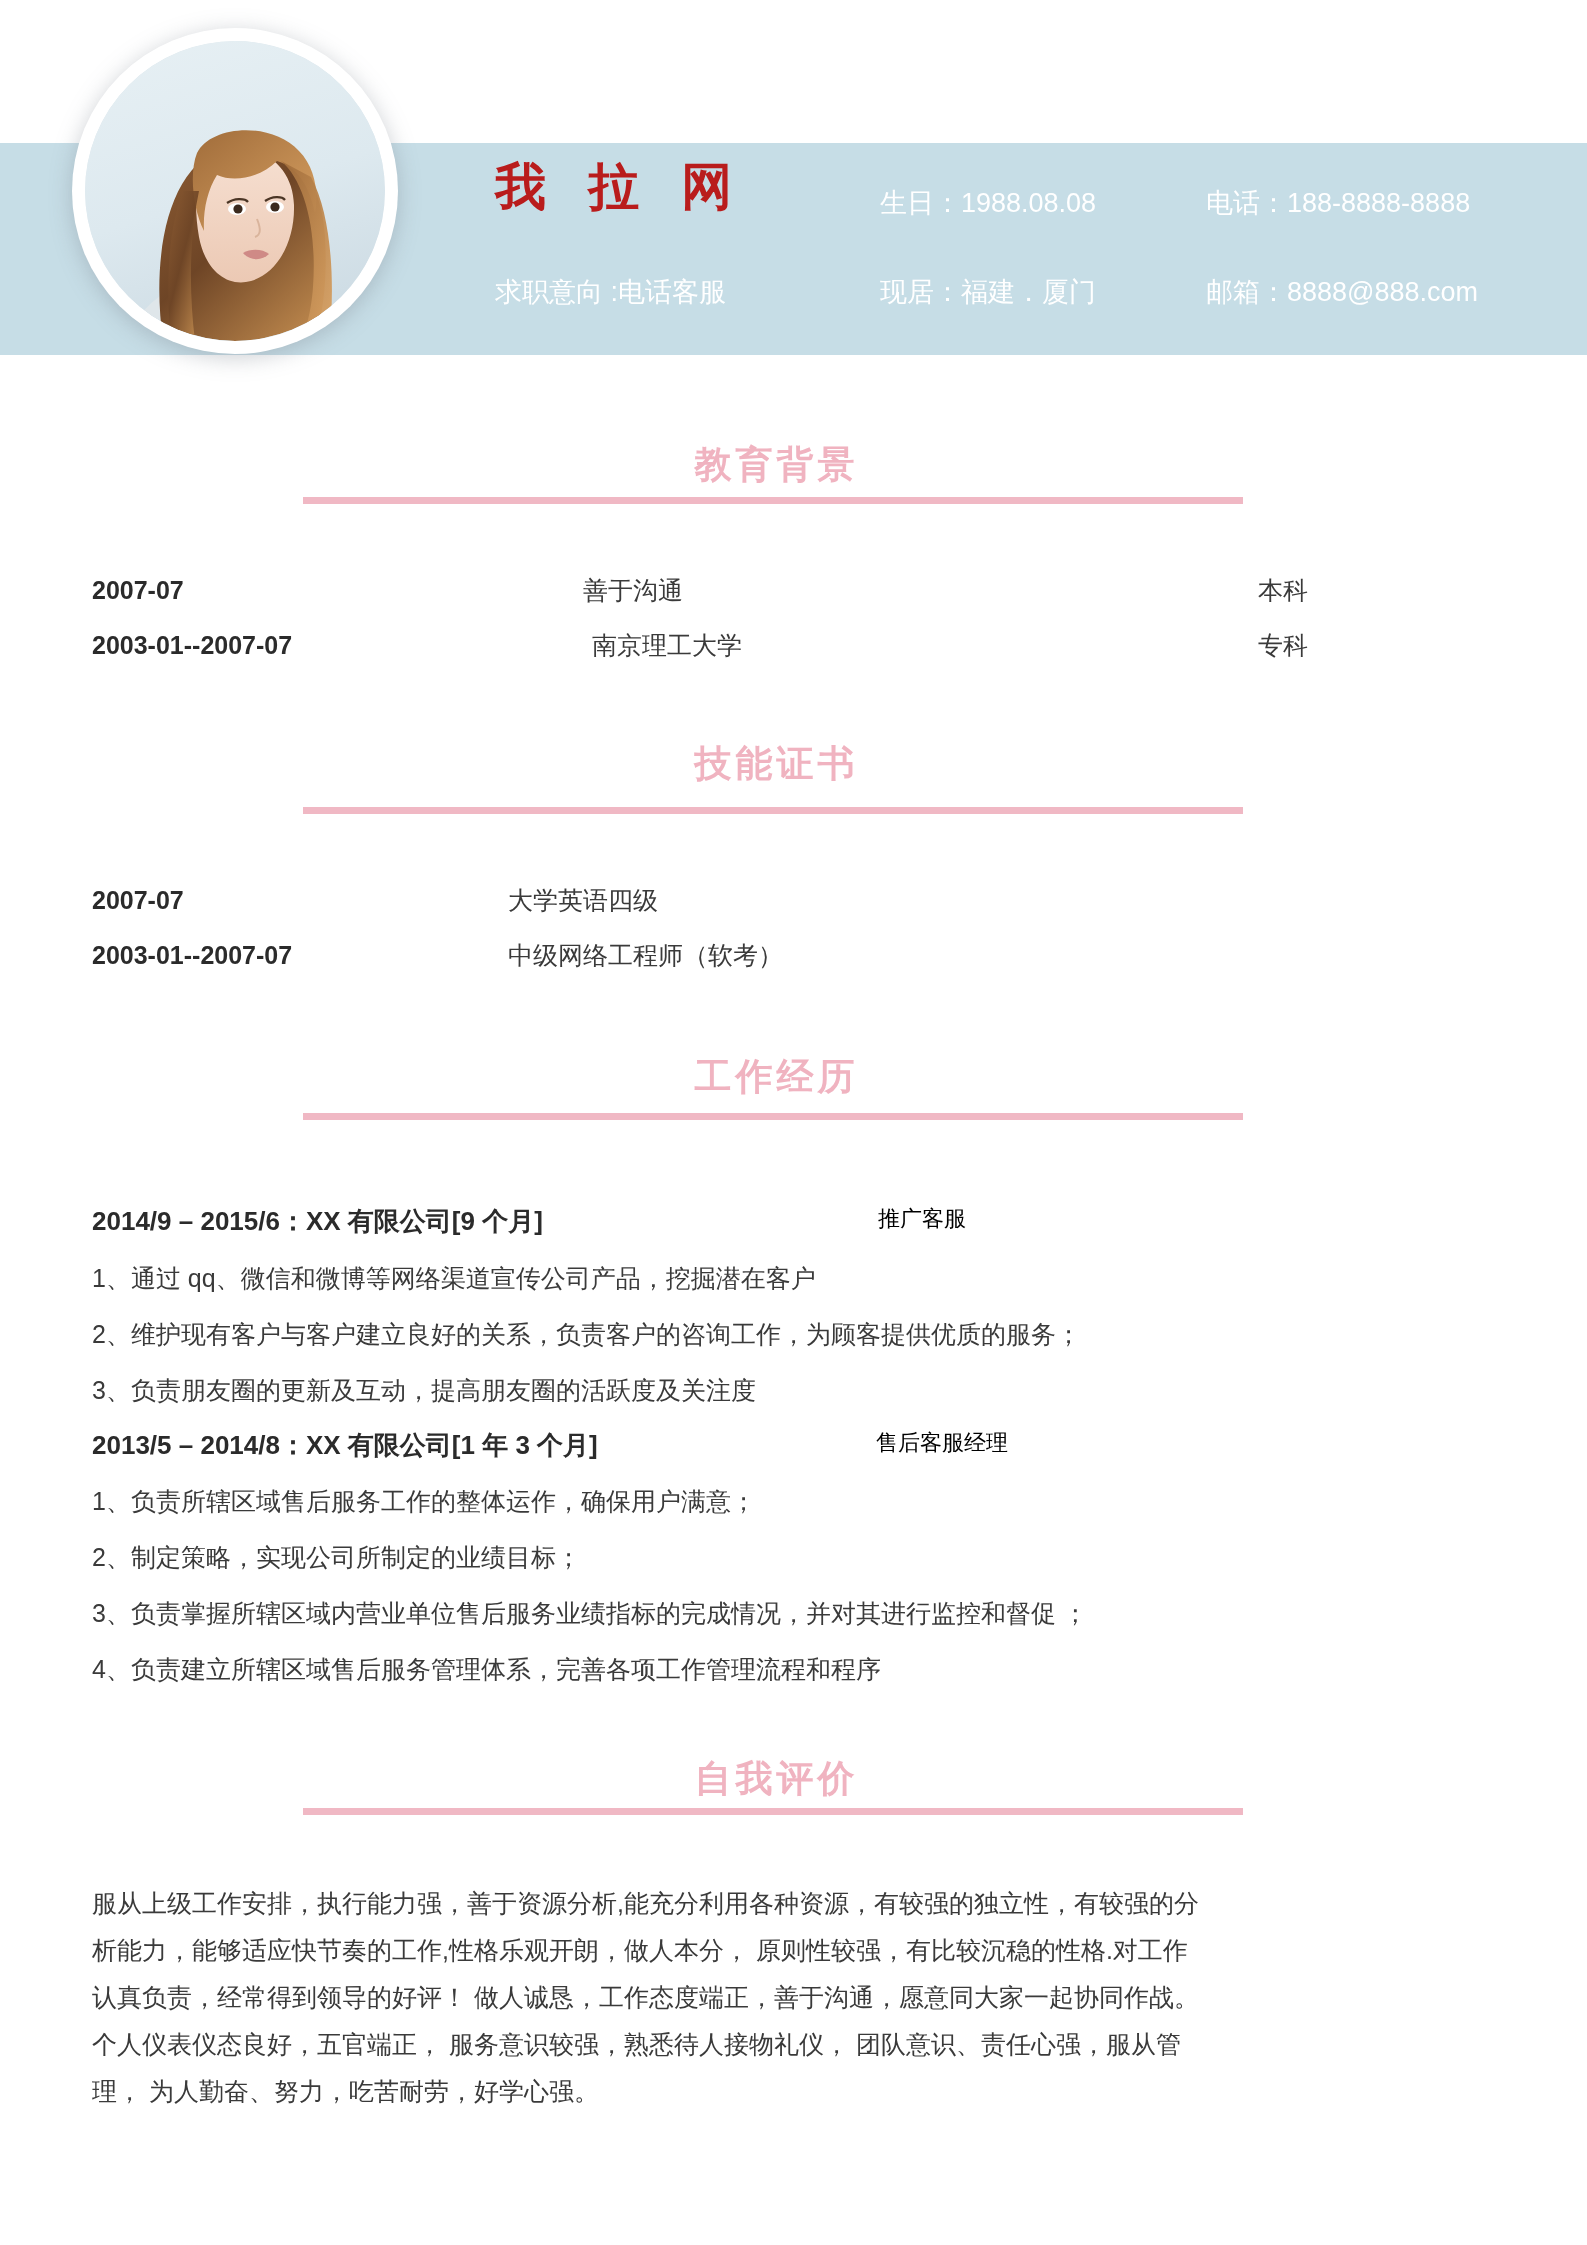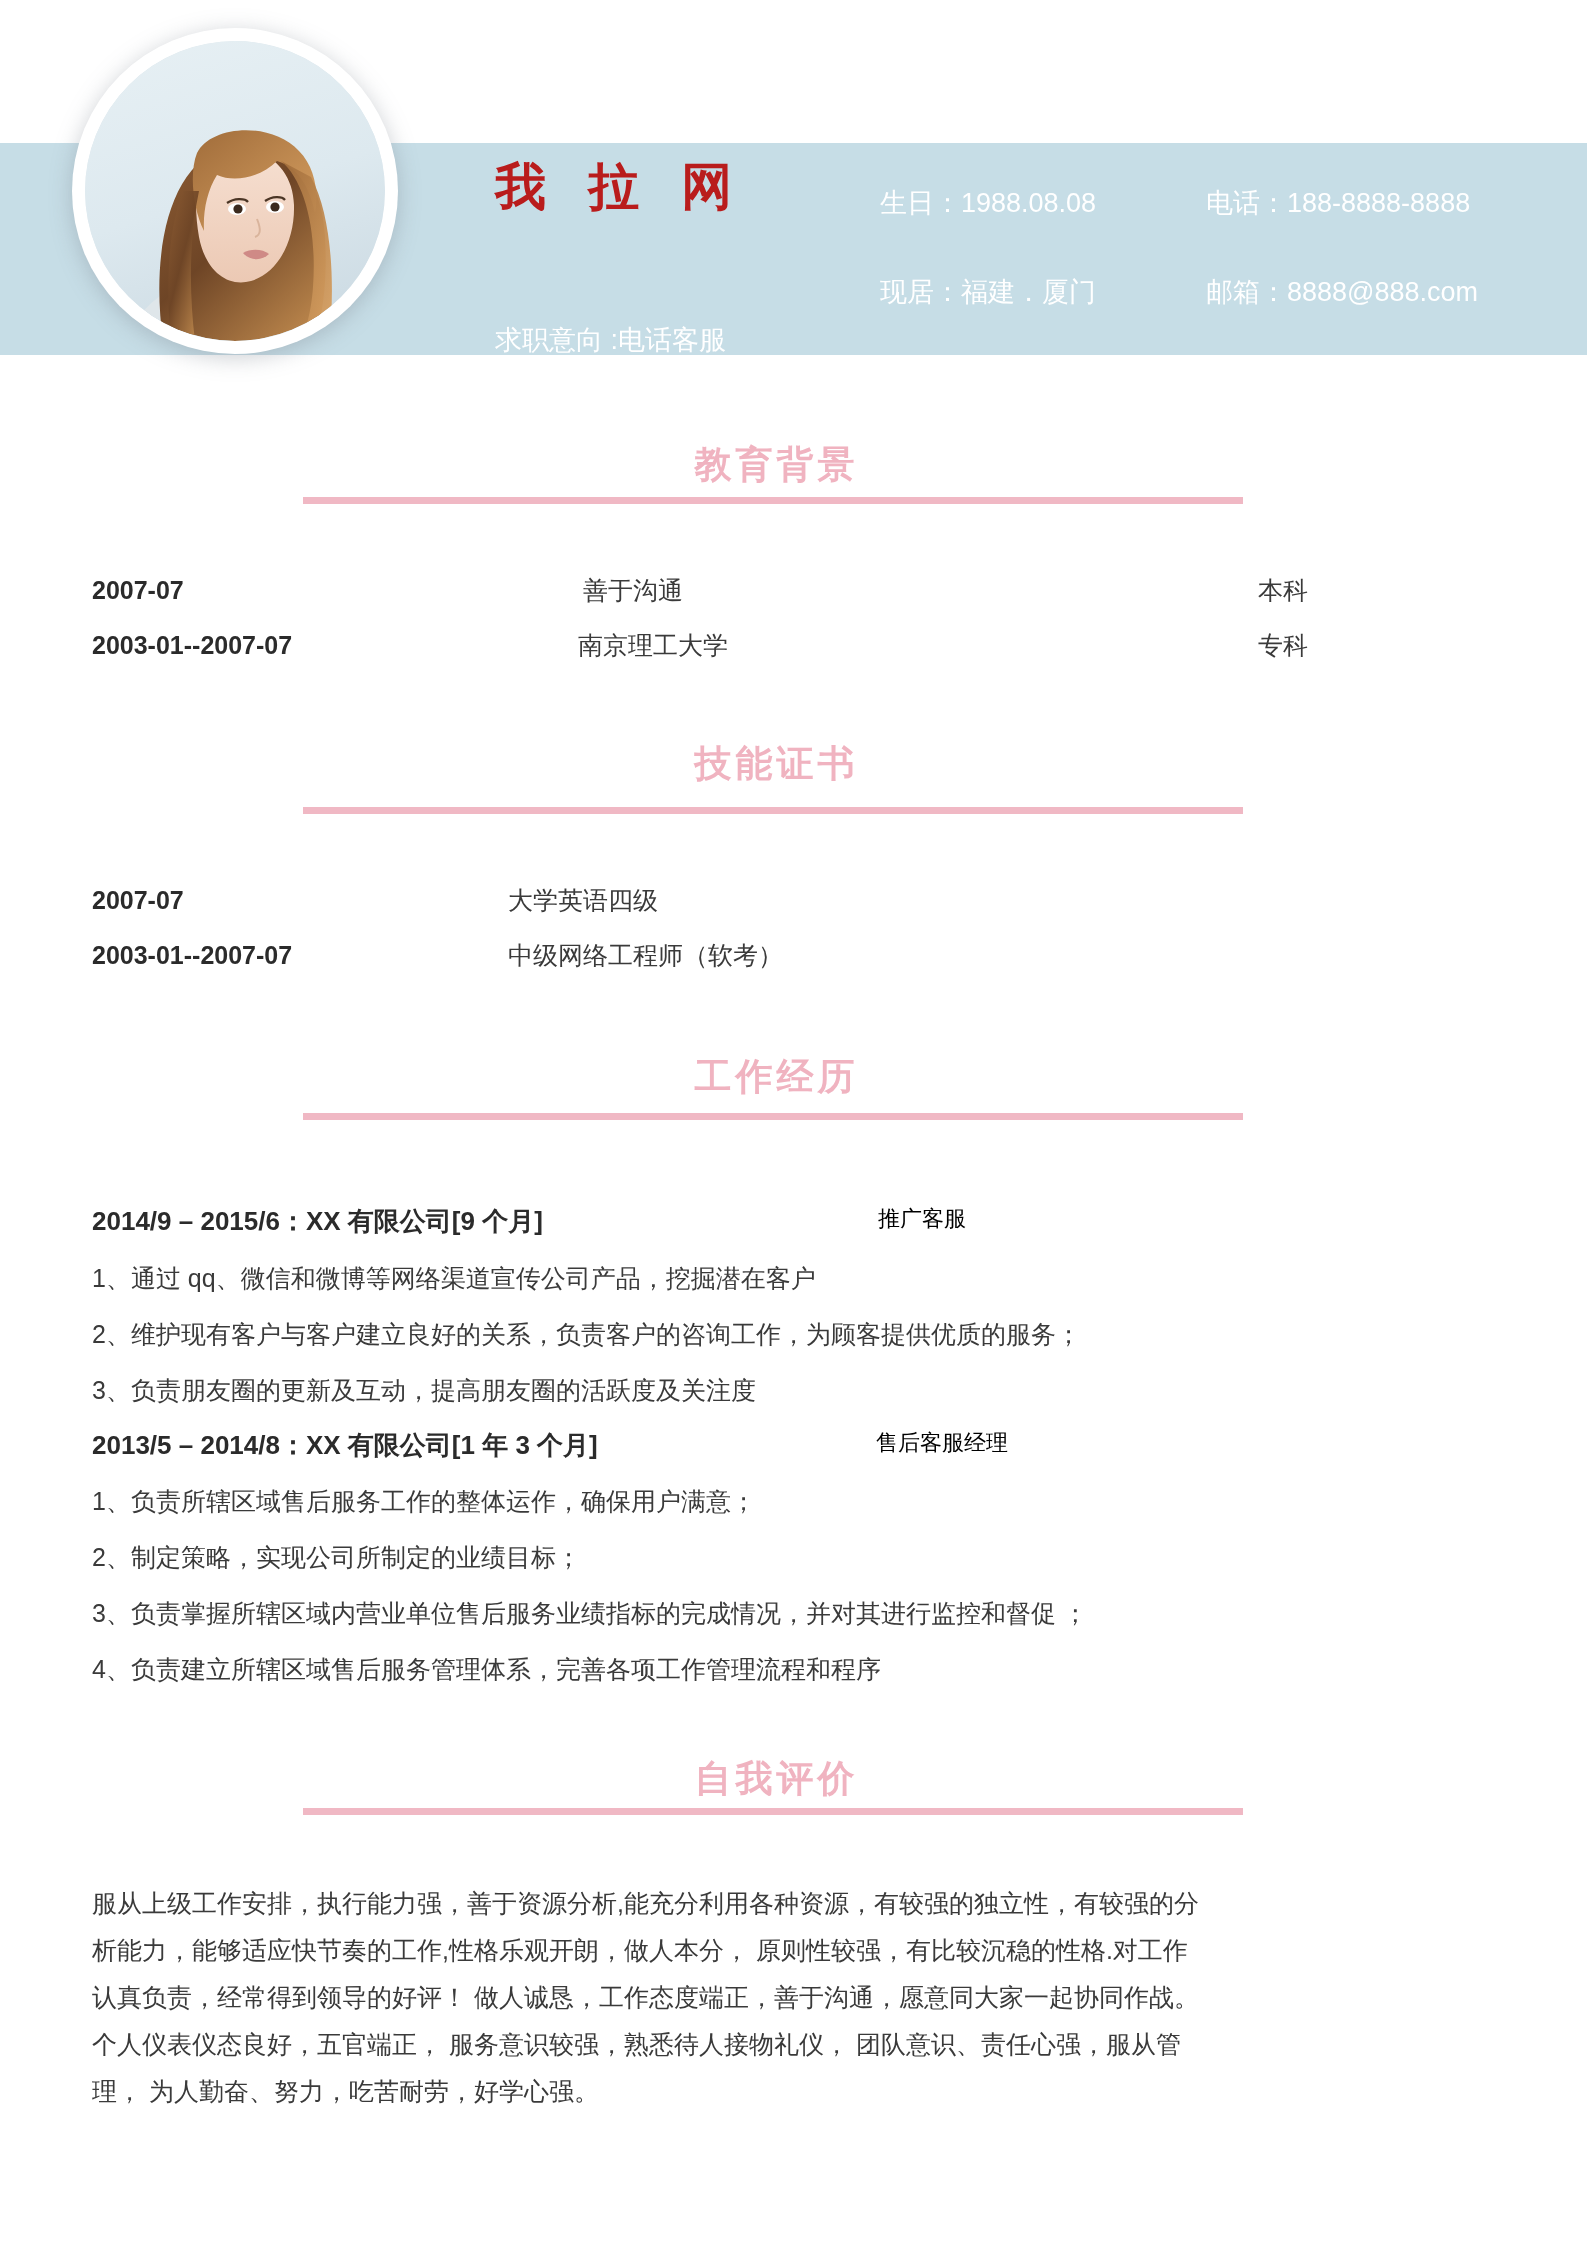--- a/index.html
+++ b/index.html
@@ -89,21 +89,21 @@
   .info {
     position: absolute;
     color: #ffffff;
     font-size: 27px;
     line-height: 1;
     white-space: nowrap;
     font-weight: 300;
   }
   .info-birth   { left: 440px; top: 47px; }
   .info-phone   { left: 766px; top: 47px; }
-  .info-target  { left: 55px;  top: 136px; margin-top: 48px; }
+  .info-target  { left: 55px;  top: 136px; }
   .info-city    { left: 440px; top: 136px; }
   .info-email   { left: 766px; top: 136px; }
 
   
   .section-title-wrap {
     position: absolute;
     width: 1553px;
     text-align: center;
   }
   .section-title {
@@ -268,21 +268,21 @@
   </div>
   <div class="section-rule" style="top:497px;"></div>
 
   <div class="row" style="top:578px;">
     <span class="col-date">2007-07</span>
     <span class="col-mid" style="left:583px;">善于沟通</span>
     <span class="col-right">本科</span>
   </div>
   <div class="row" style="top:633px;">
     <span class="col-date">2003-01--2007-07</span>
-    <span class="col-mid" style="left:578px;">南京理工大学</span>
+    <span class="col-mid" style="left:592px;">南京理工大学</span>
     <span class="col-right">专科</span>
   </div>
 
   <div class="section-title-wrap" style="top:745px;">
     <span class="section-title">技能证书</span>
   </div>
   <div class="section-rule" style="top:807px;"></div>
 
   <div class="row" style="top:888px;">
     <span class="col-date">2007-07</span>

